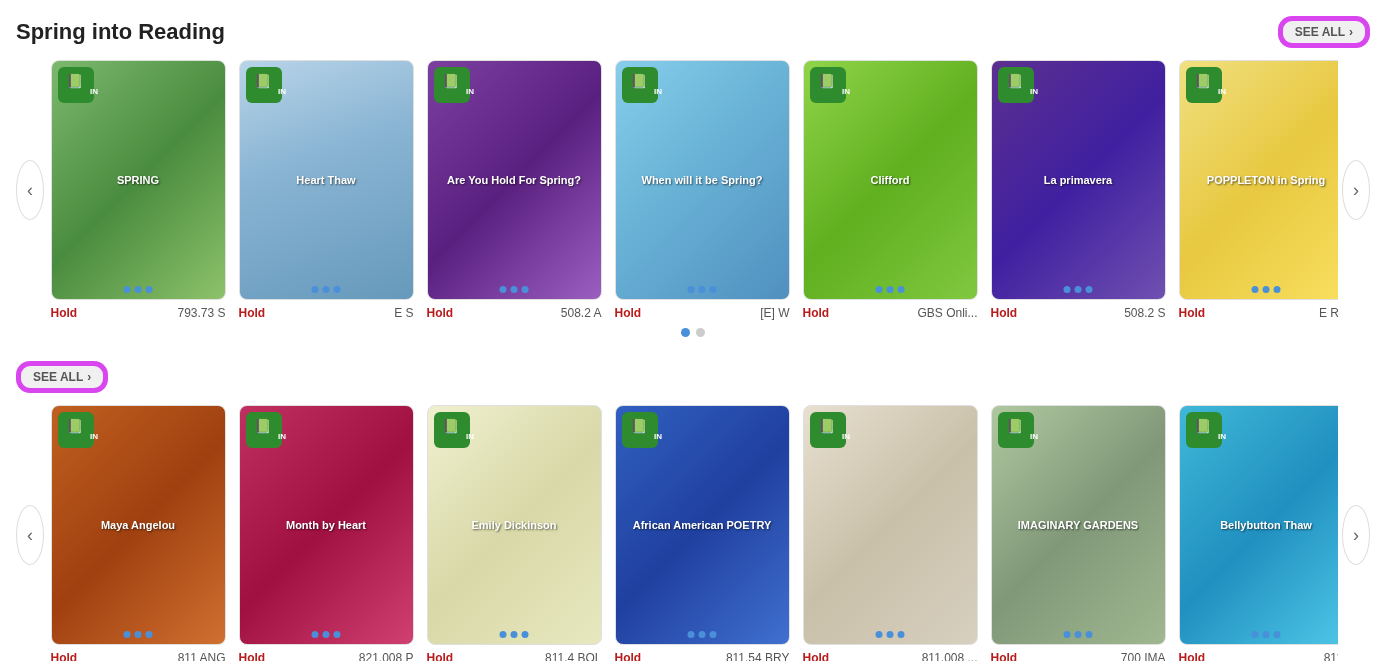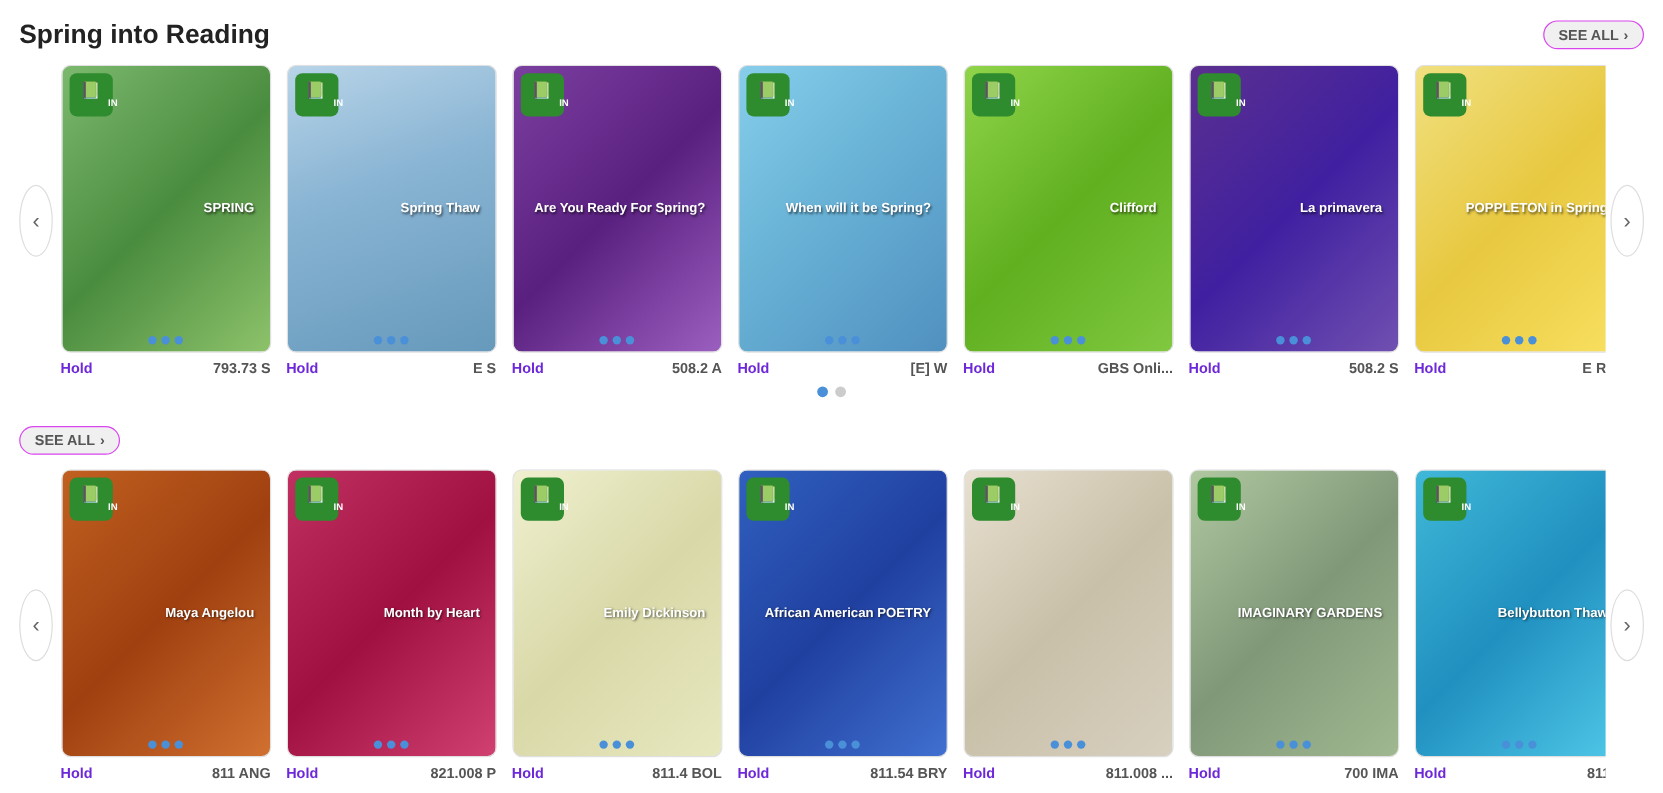--- a/index.html
+++ b/index.html
@@ -22,21 +22,21 @@
     .section-title {
       font-size: 22px;
       font-weight: bold;
       color: #222;
     }
     .see-all-btn {
       display: flex;
       align-items: center;
       gap: 4px;
       background: #f0f0f0;
-      border: 1px solid #d946ef;
+      border: 5px solid #d946ef;
       border-radius: 14px;
       padding: 4px 12px;
       font-size: 12px;
       color: #555;
       cursor: pointer;
       font-weight: bold;
     }
     .carousel-wrapper {
       position: relative;
       display: flex;
@@ -126,29 +126,28 @@
       background: #4a90d9;
     }
     .book-info {
       display: flex;
       justify-content: space-between;
       width: 175px;
       margin-top: 6px;
       font-size: 12px;
     }
     .hold-link {
-      color: #6d28d9;
+      color: #b91c1c;
       font-weight: bold;
       cursor: pointer;
       text-decoration: none;
     }
     .book-call {
       color: #555;
       font-size: 12px;
-      font-weight: bold;
     }
     .carousel-dots {
       display: flex;
       justify-content: center;
       gap: 6px;
       margin-top: 8px;
     }
     .carousel-dot {
       width: 9px;
       height: 9px;
@@ -173,21 +172,21 @@
     .cover-african { background: linear-gradient(135deg, #3060c0 0%, #2040a0 50%, #4070d0 100%); }
     .cover-random-house { background: linear-gradient(135deg, #e8e0d0 0%, #c8c0a8 50%, #d8d0c0 100%); }
     .cover-imaginary { background: linear-gradient(135deg, #b0c8a0 0%, #809878 50%, #a0b890 100%); }
     .cover-bellybutton { background: linear-gradient(135deg, #40b8d8 0%, #2090c0 50%, #50c8e8 100%); }
 
     .book-cover-text {
       position: absolute;
       top: 50%;
       left: 50%;
       transform: translate(-50%, -50%);
-      text-align: right;
+      text-align: center;
       color: white;
       font-size: 11px;
       font-weight: bold;
       text-shadow: 1px 1px 2px rgba(0,0,0,0.6);
       padding: 4px;
       width: 90%;
     }
   </style>
 </head>
 <body>
@@ -223,39 +222,39 @@
               <a class="hold-link" href="#">Hold</a>
               <span class="book-call">793.73 S</span>
             </div>
           </div>
           <div class="book-card">
             <div class="book-cover-wrapper cover-spring-thaw">
               <div class="book-badge">
                 <span class="book-icon">📗</span>
                 <span class="in-label">IN</span>
               </div>
-              <div class="book-cover-text">Spring Thaw</div>
+              <div class="book-cover-text">Heart Thaw</div>
               <div class="book-dots">
                 <span class="dot"></span>
                 <span class="dot"></span>
                 <span class="dot"></span>
               </div>
             </div>
             <div class="book-info">
               <a class="hold-link" href="#">Hold</a>
               <span class="book-call">E S</span>
             </div>
           </div>
           <div class="book-card">
             <div class="book-cover-wrapper cover-are-you-ready">
               <div class="book-badge">
                 <span class="book-icon">📗</span>
                 <span class="in-label">IN</span>
               </div>
-              <div class="book-cover-text">Are You Ready For Spring?</div>
+              <div class="book-cover-text">Are You Hold For Spring?</div>
               <div class="book-dots">
                 <span class="dot"></span>
                 <span class="dot"></span>
                 <span class="dot"></span>
               </div>
             </div>
             <div class="book-info">
               <a class="hold-link" href="#">Hold</a>
               <span class="book-call">508.2 A</span>
             </div>

